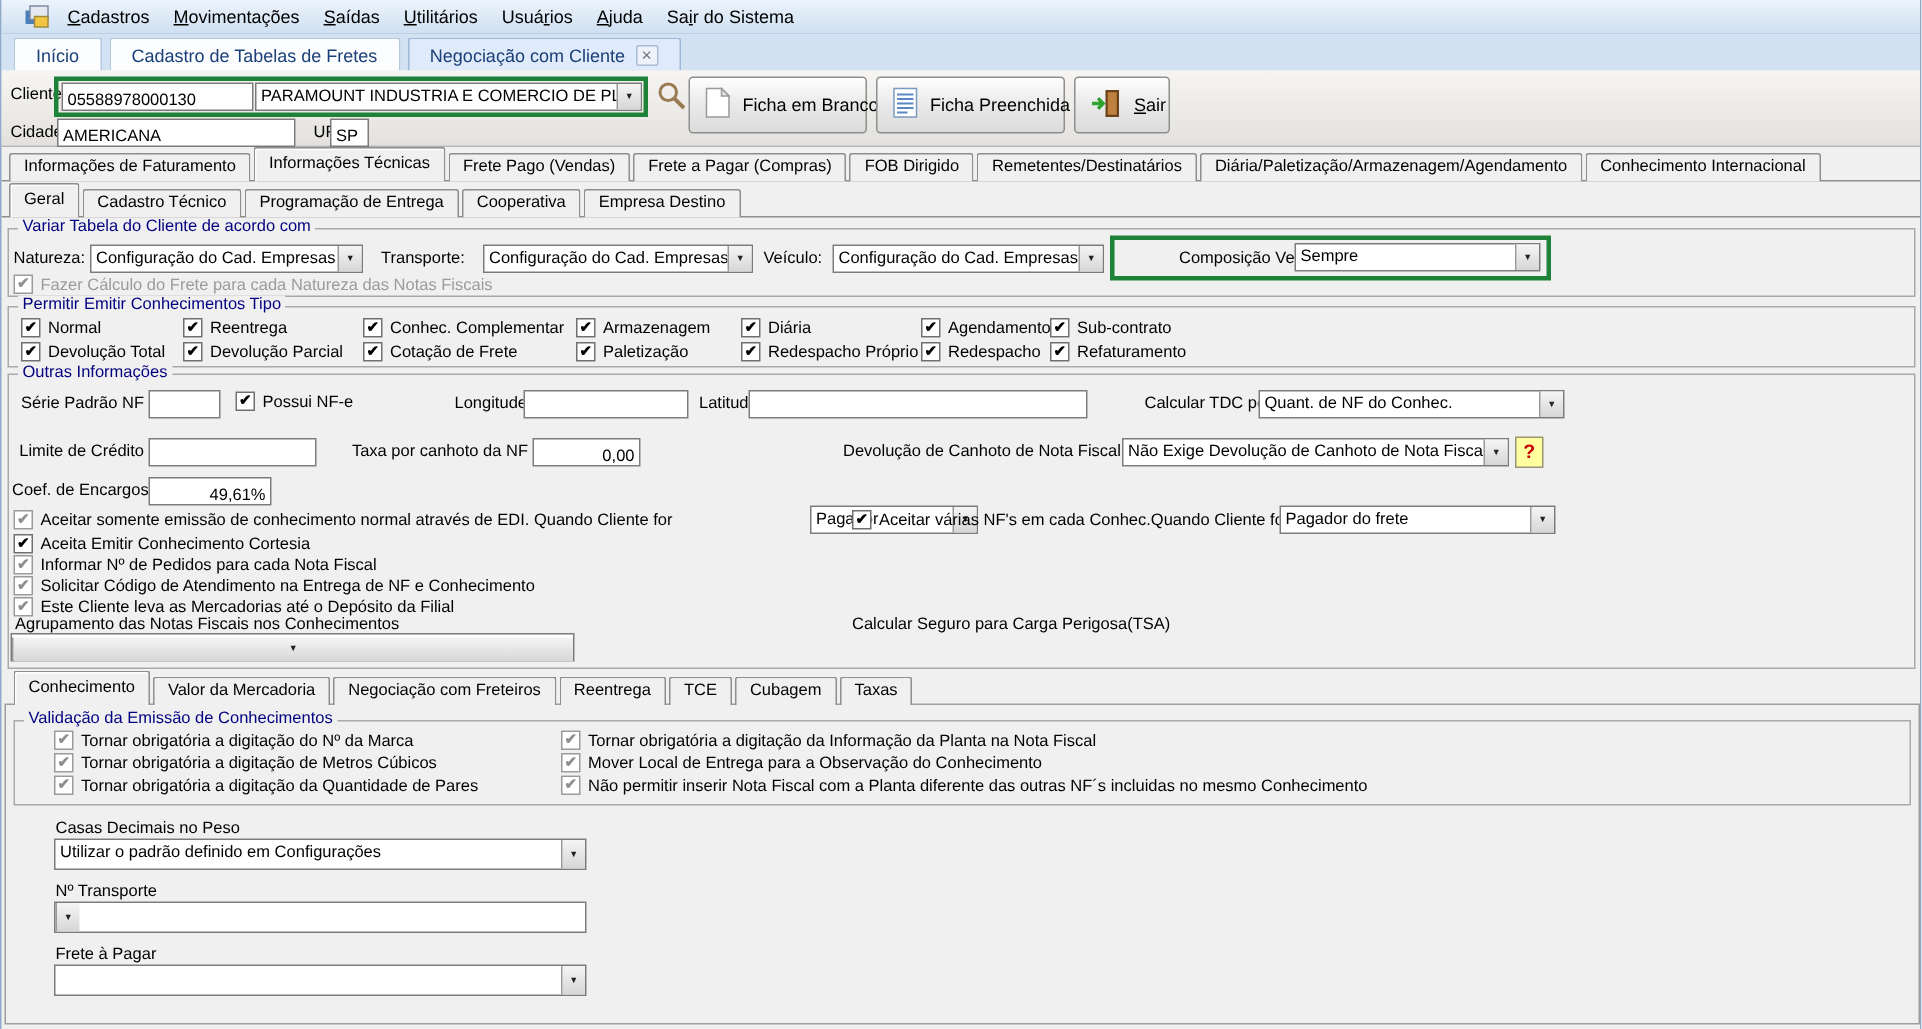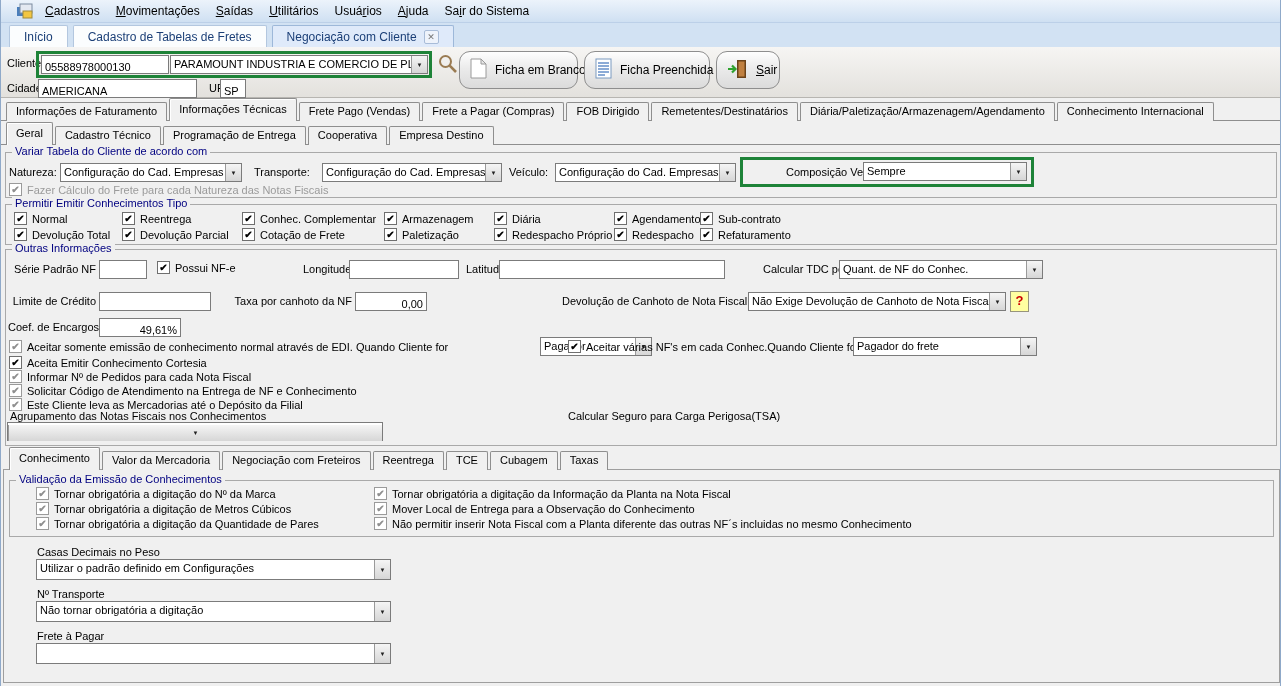--- a/index.html
+++ b/index.html
@@ -22,21 +22,21 @@
   .cpanel{position:absolute;left:0;top:47px;width:100%;height:51px;background:linear-gradient(#f6f5f3,#e3e1dd);border-bottom:1px solid #b7b5b1;}
 
   .lbl{position:absolute;font-size:11px;color:#000;white-space:nowrap;}
   .lbl.r{text-align:right;}
   .greenbox{position:absolute;border:3px solid #1e8338;}
   .tinput{position:absolute;background:#fff;border:1px solid #7b7b7b;font-size:11px;padding:4px 3px;white-space:nowrap;overflow:hidden;height:19px;line-height:15px;}
   .tinput.num{text-align:right;}
   .select{position:absolute;height:19px;background:#fff;border:1px solid #7b7b7b;display:flex;}
   .select .val{flex:1;font-size:11px;padding:1px 3px;white-space:nowrap;overflow:hidden;line-height:15px;}
   .select .arr{flex:0 0 16px;background:linear-gradient(#f5f5f5,#d6d6d6);border-left:1px solid #9a9a9a;display:flex;align-items:center;justify-content:center;font-size:6px;color:#222;}
-  .btn3d{position:absolute;display:flex;align-items:center;gap:8px;padding:8px 10px;background:linear-gradient(#fefefe,#ebebeb 45%,#dbdbdb);border:1px solid #8e8e8e;border-radius:11px;font-size:12px;height:38px;cursor:default;white-space:nowrap;}
+  .btn3d{position:absolute;display:flex;align-items:center;gap:8px;padding:8px 10px;background:linear-gradient(#fefefe,#ebebeb 45%,#dbdbdb);border:1px solid #8e8e8e;border-radius:3px;font-size:12px;height:38px;cursor:default;white-space:nowrap;}
   .helpbtn{position:absolute;background:#ffffa0;border:1px solid #97947d;color:#cc0000;font-weight:bold;text-align:center;font-size:13px;line-height:18px;}
 
   .cb{position:absolute;display:flex;align-items:center;gap:5px;font-size:11px;white-space:nowrap;}
   .cb .box{flex:0 0 13px;width:13px;height:13px;background:#fff;border:1px solid #6f6f6f;font-size:10px;line-height:11px;text-align:center;font-weight:700;color:#000;}
   .cb.dis .box{color:#8f8f8f;border-color:#9a9a9a;}
   .cb.dim .txt{color:#9b9b9b;}
 
   .fieldset{position:absolute;border:1px solid #a9a9a9;}
   .legend{position:absolute;top:-8px;left:6px;background:#f0f0f0;padding:0 3px;font-size:11px;color:#000080;white-space:nowrap;}
 
@@ -357,21 +357,20 @@
   </div>
 
   <span class="lbl" style="left:36px;top:546px;">Casas Decimais no Peso</span>
   <div class="select" style="left:35px;top:559px;width:355px;height:21px;">
       <span class="val">Utilizar o padrão definido em Configurações</span>
       <span class="arr">▼</span>
     </div>
 
   <span class="lbl" style="left:36px;top:588px;">Nº Transporte</span>
   <div class="select" style="left:35px;top:601px;width:355px;height:21px;">
-      <span class="val">Não tornar obrigatória a digitação</span>
       <span class="arr">▼</span>
     </div>
 
   <span class="lbl" style="left:36px;top:630px;">Frete à Pagar</span>
   <div class="select" style="left:35px;top:643px;width:355px;height:21px;">
       <span class="val"></span>
       <span class="arr">▼</span>
     </div>
 
 </div>

